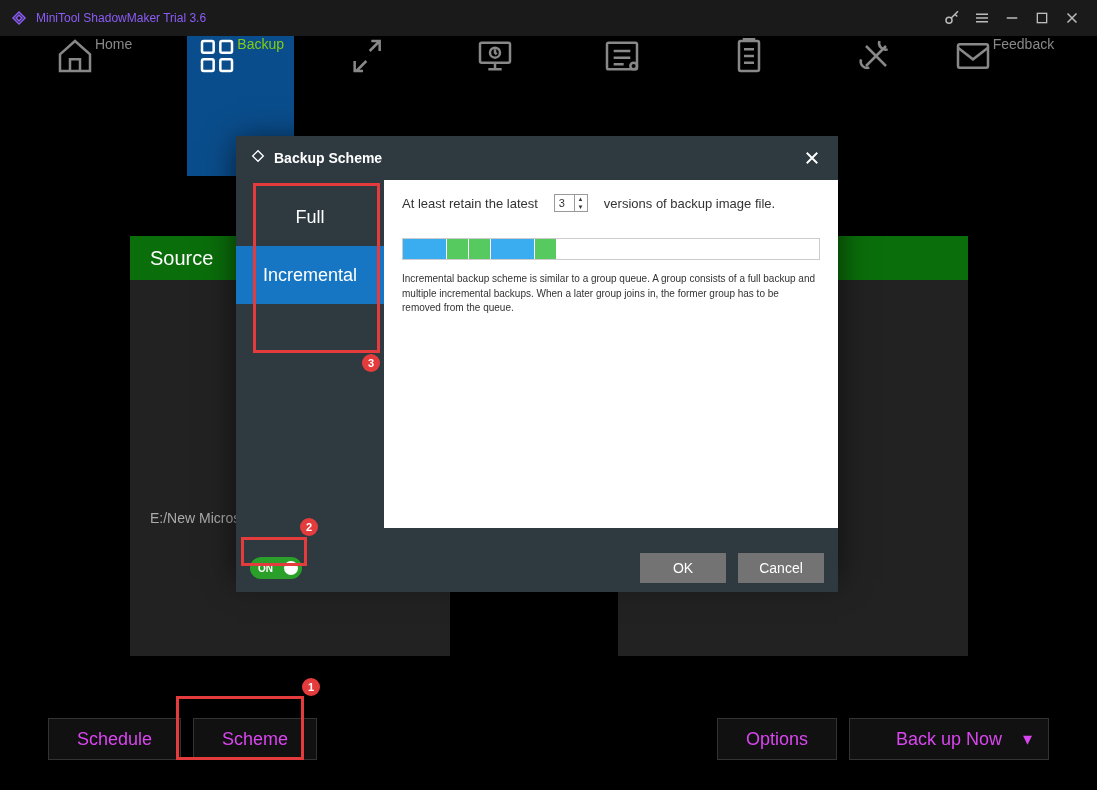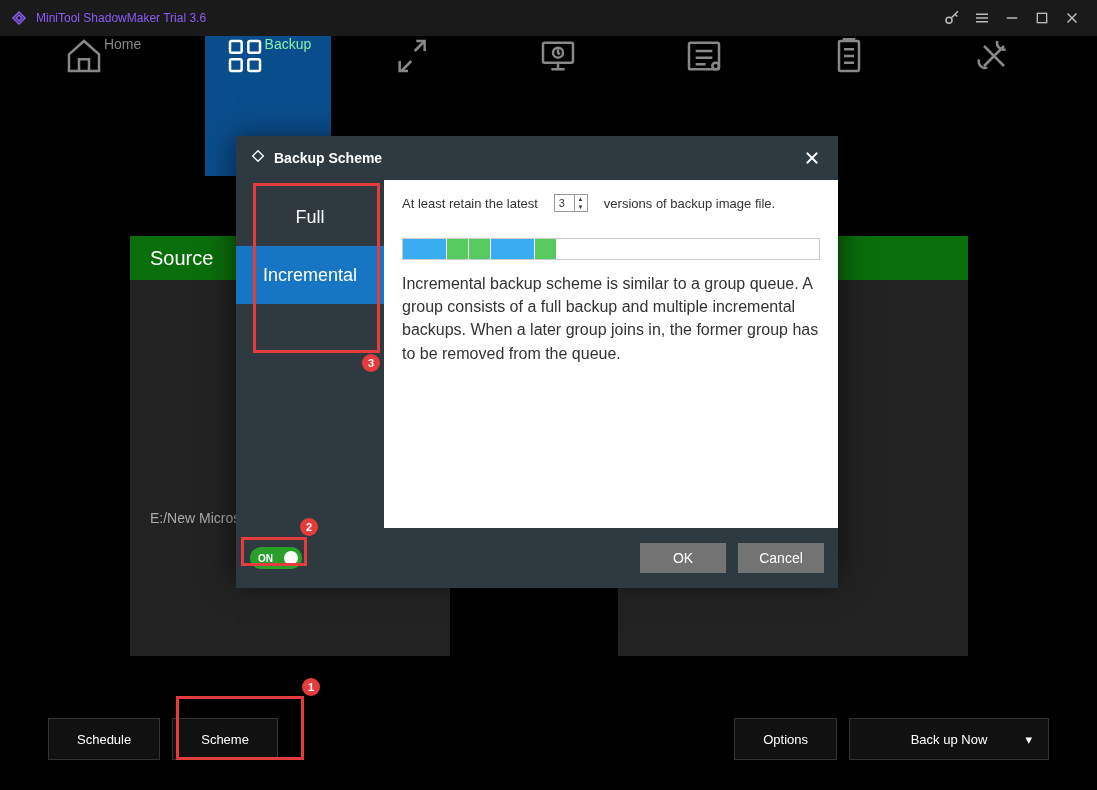--- a/index.html
+++ b/index.html
@@ -8,38 +8,38 @@
   
   .titlebar { height: 36px; background: #1a1a1a; display: flex; align-items: center; padding: 0 10px; color: #8b5cf6; }
   .titlebar .logo { width: 18px; height: 18px; margin-right: 8px; display: flex; align-items:center; justify-content:center; }
   .titlebar .title { font-size: 12px; }
   .titlebar .spacer { flex: 1; }
   .titlebar .sysicon { width: 30px; height: 30px; display:flex; align-items:center; justify-content:center; color:#bbb; cursor:pointer; }
 
   
   .nav { height: 140px; display:flex; align-items:center; padding: 0 40px 0 40px; gap: 20px; }
   .nav-item { flex:1; display:flex; align-items:flex-start; justify-content:center; color:#888; height:140px; cursor:pointer; }
-  .nav-item.active { background:#0a4d8c; color:#86efac;margin-left:20px; }
+  .nav-item.active { background:#0a4d8c; color:#84cc16;margin-left:20px; }
   .nav-item .icon { width:40px; height:40px; margin-bottom:14px; color:#888; }
   .nav-item.active .icon { color:#fff; }
   .nav-item .label { font-size:14px; }
 
   
   .content { position:absolute; left:130px; top:236px; width:838px; height:420px; }
   .panel { position:absolute; top:0; width:320px; height:420px; background:#222; }
   .panel.left { left:0; }
   .panel.right { right:0; width:350px; }
   .panel-header { height:44px; display:flex; align-items:center; padding-left:20px; background:#0a6e0a; color:#fff; font-size:20px; }
   .panel-body { padding: 20px; color:#aaa; font-size:14px; }
   .panel-body .path { position:absolute; bottom:130px; left:20px; font-size:14px; color:#aaa; }
   .panel.right .info { position:absolute; bottom:140px; left:160px; color:#aaa; font-size:14px; line-height:26px; text-align:left; }
 
   
   .bottom { position:absolute; left:0; right:0; bottom:30px; display:flex; padding: 0 48px; gap:12px; align-items:center; }
-  .btn { height:42px; padding: 0 28px; display:flex; align-items:center; justify-content:center; color:#ffffff; border:1px solid #333; background:#111; font-size:13px; cursor:pointer; }
+  .btn { height:42px; padding: 0 28px; display:flex; align-items:center; justify-content:center; color:#d946ef; border:1px solid #333; background:#111; font-size:18px; cursor:pointer; }
   .btn-wide { width:200px; position:relative; }
   .chev { position:absolute; right:16px; }
   .bottom .spacer { flex:1; }
 
   
   .dialog { position:absolute; left:236px; top:136px; width:602px; height:440px; background:#2e3a40; box-shadow: 0 4px 30px rgba(0,0,0,0.6); }
   .dialog-header { height:44px; display:flex; align-items:center; color:#fff; padding:2px 14px; }
   .dialog-header .dtitle { font-size:14px; font-weight:bold; margin-left:8px; }
   .dialog-header .dspacer { flex:1; }
   .dialog-close { cursor:pointer; width:24px; height:24px; display:flex; align-items:center; justify-content:center; }
@@ -56,23 +56,23 @@
   .spinner .arrows div { flex:1; display:flex; align-items:center; justify-content:center; font-size:6px; }
 
   .blocks-bar { width:418px; height:22px; background:#fff; border:1px solid #ccc; display:flex; margin-bottom:12px; }
   .block { height:100%; border-right:1px solid #fff; }
   .block.b1 { width:44px; background:#39adf0; }
   .block.b2 { width:22px; background:#56c95f; }
   .block.b3 { width:22px; background:#56c95f; }
   .block.b4 { width:44px; background:#39adf0; }
   .block.b5 { width:22px; background:#56c95f; }
 
-  .scheme-desc { font-size:16px; line-height:1.45; color:#333; }
-
-  .dialog-footer { height:60px; background:#2e3a40; display:flex; align-items:center; padding:7px 14px; gap:12px; }
+  .scheme-desc { font-size:10px; line-height:1.45; color:#333; }
+
+  .dialog-footer { height:48px; background:#2e3a40; display:flex; align-items:center; padding:7px 14px; gap:12px;margin-top:16px; }
   .toggle { width:52px; height:22px; border-radius:11px; background:#2aa02a; display:flex; align-items:center; position:relative; cursor:pointer; }
   .toggle .knob { width:14px; height:14px; border-radius:50%; background:#fff; position:absolute; right:4px; }
   .toggle .lbl { color:#fff; font-size:10px; position:absolute; left:8px; font-weight:bold; }
   .dlg-btn { width:86px; height:30px; background:#737373; color:#fff; display:flex; align-items:center; justify-content:center; font-size:14px; cursor:pointer; }
   .dialog-footer .fspacer { flex:1; }
 
   
   .callout { position:absolute; border:3px solid #e43c3c; pointer-events:none; }
   .badge { position:absolute; width:18px; height:18px; border-radius:9px; background:#e43c3c; color:#fff; font-size:11px; display:flex; align-items:center; justify-content:center; font-weight:bold; }
 
@@ -177,20 +177,29 @@
     </span>
     <span class="label"></span>
   </div>
   <div class="nav-item">
     <span class="icon">
       <svg width="40" height="40" viewBox="0 0 24 24" fill="none" stroke-width="1.5">
           <path d="M6 18 L18 6 M14 3a4 4 0 0 0 5 5M6 6l12 12M3 14a4 4 0 0 0 5 5"></path>
         </svg>
     </span>
     <span class="label"></span>
+  </div>
+  <div class="nav-item">
+    <span class="icon">
+      <svg width="40" height="40" viewBox="0 0 24 24" fill="none" stroke-width="1.5">
+          <rect x="3" y="5" width="18" height="14" rx="1"></rect>
+          <path d="M3 7l9 7 9-7"></path>
+        </svg>
+    </span>
+    <span class="label">Feedback</span>
   </div>
 </div>
 
 <div class="content">
   <div class="panel left">
     <div class="panel-header">Source</div>
     <div class="panel-body">
       <span class="path">E:/New Micros</span>
     </div>
   </div>

